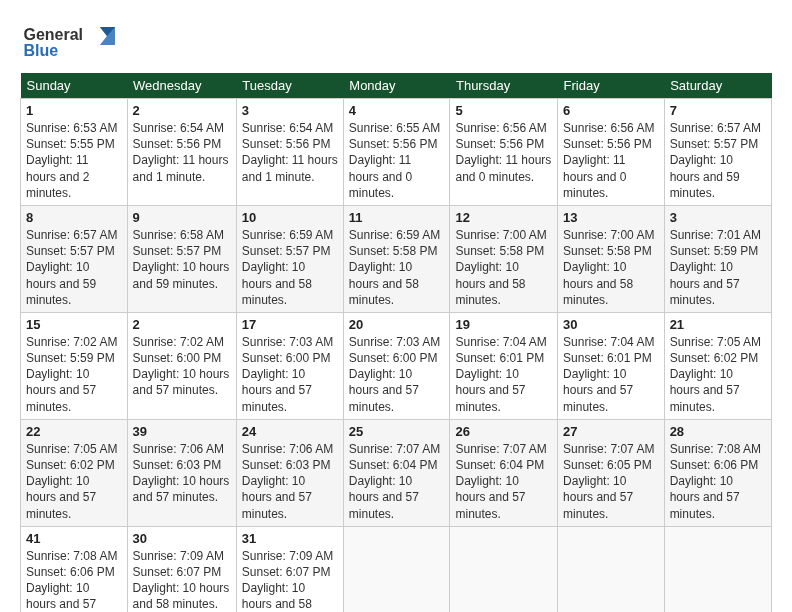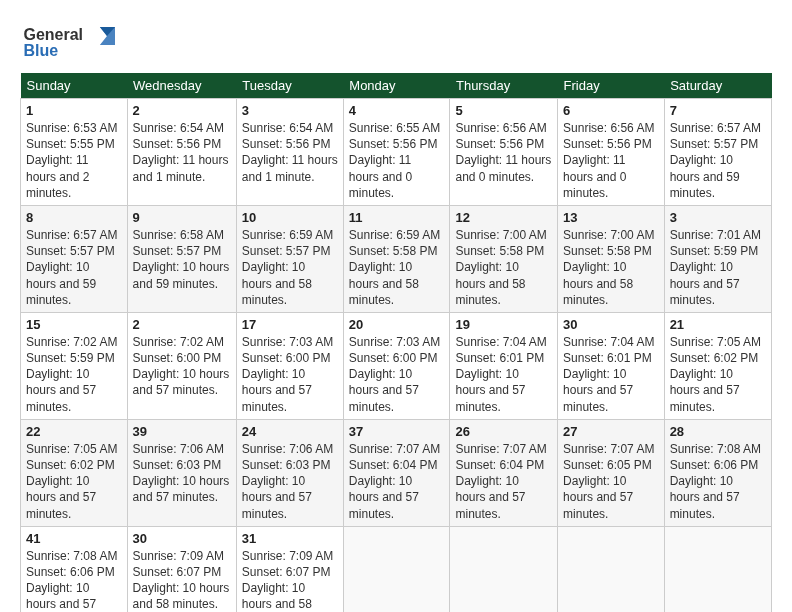--- a/index.html
+++ b/index.html
@@ -207,21 +207,21 @@
         </td>
         <td>
           <span class="day-number">39</span>
           <div class="day-info">Sunrise: 7:06 AM<br>Sunset: 6:03 PM<br>Daylight: 10 hours and 57 minutes.</div>
         </td>
         <td>
           <span class="day-number">24</span>
           <div class="day-info">Sunrise: 7:06 AM<br>Sunset: 6:03 PM<br>Daylight: 10 hours and 57 minutes.</div>
         </td>
         <td>
-          <span class="day-number">37</span>
+          <span class="day-number">25</span>
           <div class="day-info">Sunrise: 7:07 AM<br>Sunset: 6:04 PM<br>Daylight: 10 hours and 57 minutes.</div>
         </td>
         <td>
           <span class="day-number">26</span>
           <div class="day-info">Sunrise: 7:07 AM<br>Sunset: 6:04 PM<br>Daylight: 10 hours and 57 minutes.</div>
         </td>
         <td>
           <span class="day-number">27</span>
           <div class="day-info">Sunrise: 7:07 AM<br>Sunset: 6:05 PM<br>Daylight: 10 hours and 57 minutes.</div>
         </td>

